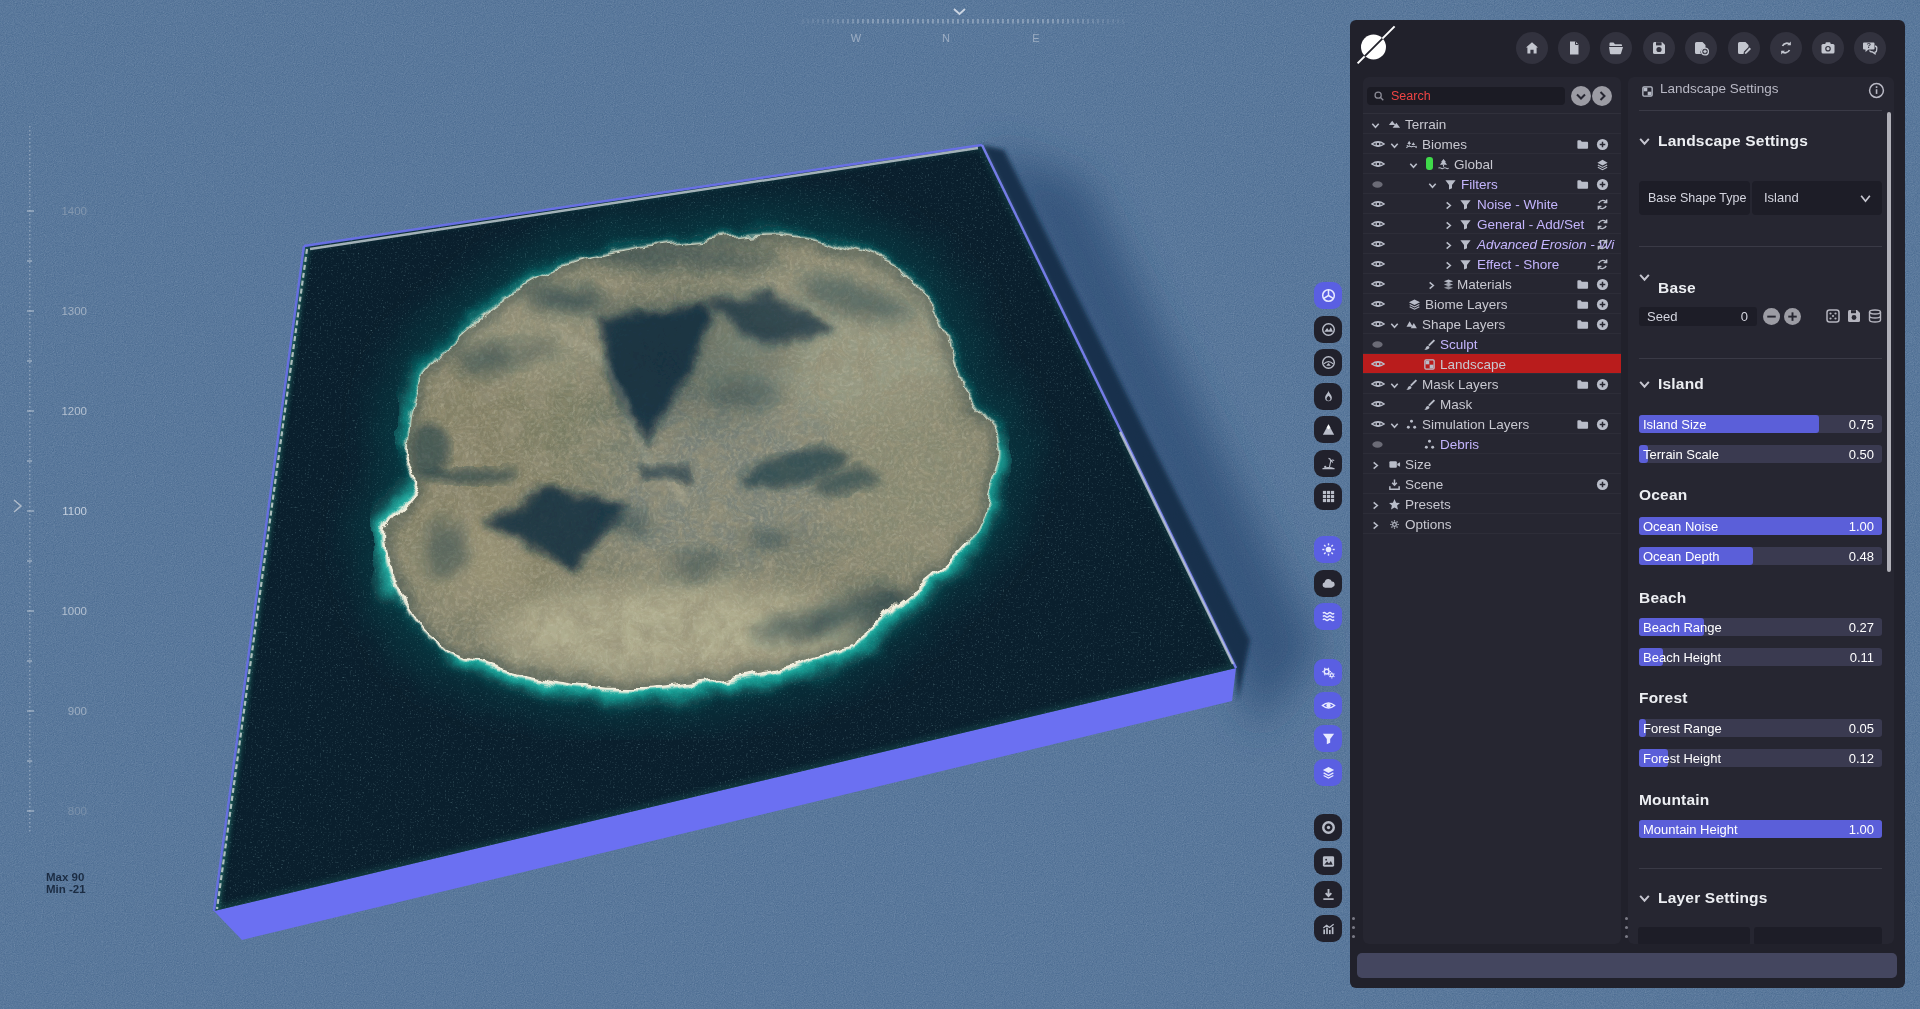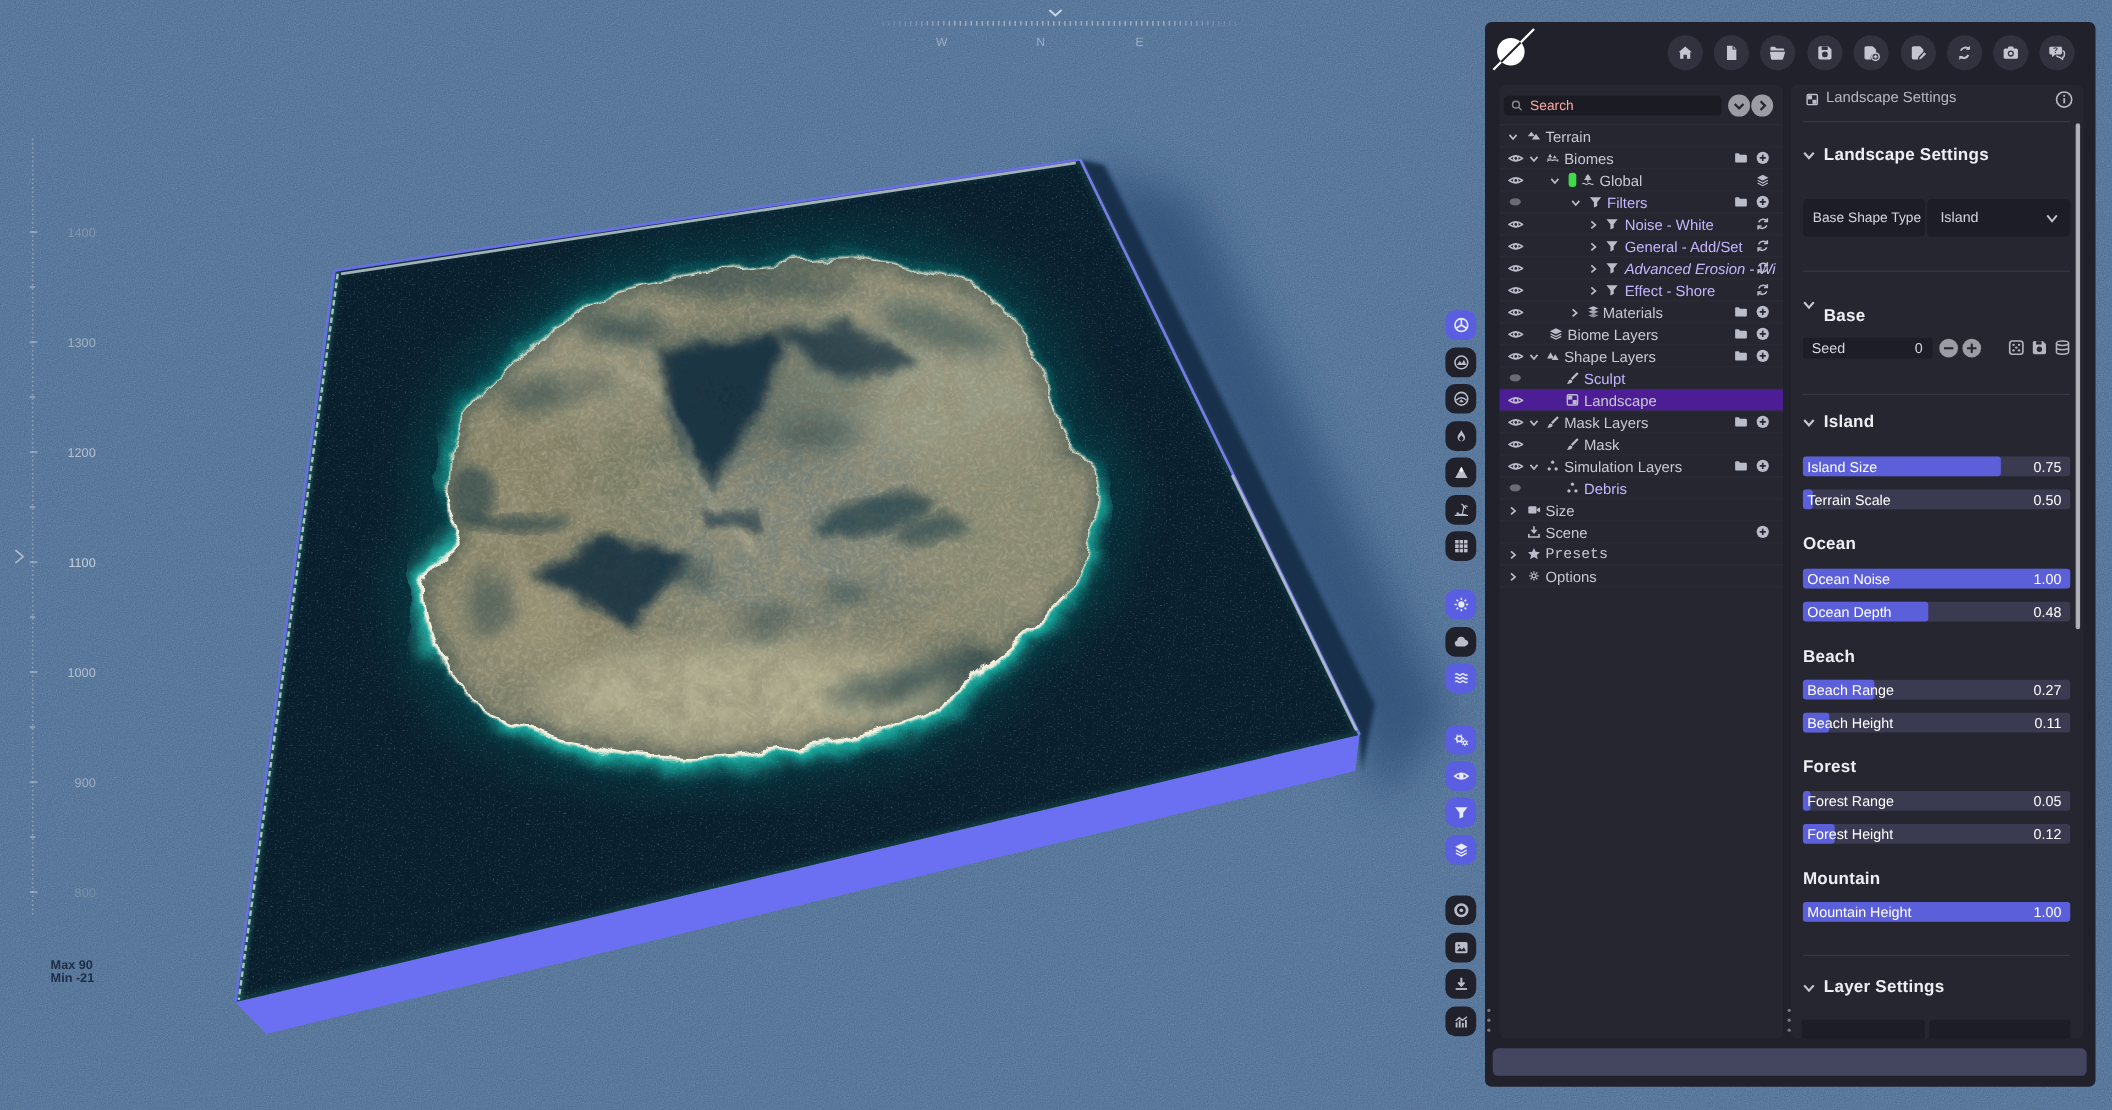--- a/index.html
+++ b/index.html
@@ -658,21 +658,21 @@
         <path d="M13 6 q2 .5 1.8 2.5 L14.5 11 q0 1-1.2 1 L13 13.8 L10.5 12 q-2.5 0-3-1.5" fill="none" stroke="#c3c6cf" stroke-width="1.3"></path>
       </svg>
     </div>
 
 <div class="sub" style="left:13px;top:57px;width:258px;height:867px;overflow:hidden">
   <div style="position:absolute;left:4px;top:10px;width:198px;height:18px;background:#1b1b24;border-radius:4px">
     <svg style="position:absolute;left:6px;top:3px" width="12" height="12" viewBox="0 0 14 14">
           <circle cx="6" cy="6" r="3.6" fill="none" stroke="#8a8a95" stroke-width="1.5"></circle>
           <line x1="8.8" y1="8.8" x2="12" y2="12" stroke="#8a8a95" stroke-width="1.5"></line>
         </svg>
-    <span style="position:absolute;left:24px;top:2px;font-size:12.5px;color:#fca5a5">Search</span>
+    <span style="position:absolute;left:24px;top:2px;font-size:12.5px;color:#ef4444">Search</span>
   </div>
   <div style="position:absolute;left:208px;top:9px;width:20px;height:20px;border-radius:50%;background:#9c9ca4"><svg width="20" height="20" viewBox="0 0 20 20">
           <polyline points="6,8.5 10,12.5 14,8.5" fill="none" stroke="#262631" stroke-width="2"></polyline>
         </svg></div>
   <div style="position:absolute;left:229px;top:9px;width:20px;height:20px;border-radius:50%;background:#9c9ca4"><svg width="20" height="20" viewBox="0 0 20 20">
           <polyline points="8.5,6 12.5,10 8.5,14" fill="none" stroke="#262631" stroke-width="2"></polyline>
         </svg></div>
   <div style="position:absolute;left:0;top:36px;width:258px;height:1px;background:#30303b"></div>
   <div class="row" style="top:37px;">
         <div style="position:absolute;left:7px;top:3px"><svg width="11" height="11" viewBox="0 0 12 12" style="flex:none">
@@ -884,21 +884,21 @@
 <div class="row" style="top:257px;">
         <div style="position:absolute;left:8px;top:3px"><svg width="13" height="13" viewBox="0 0 14 14" style="flex:none">
             <ellipse cx="7" cy="7" rx="5.5" ry="3.6" fill="#6b6b76"></ellipse>
           </svg></div>
         <div style="position:absolute;left:60px;top:3px"><svg width="13" height="13" viewBox="0 0 14 14" style="flex:none">
             <path d="M11.5 1.5 L13 3 L7 9 L5.5 7.5 Z" fill="#b9bdc9"></path>
             <path d="M5 8.5 q1.5 0 2 1.5 q.3 1.5-2.5 2.5 q-2 .5-3 0 q1.5-.8 1.5-2 q0-1.5 2-2 Z" fill="#b9bdc9"></path>
           </svg></div>
         <div class="rt dim" style="left:77px">Sculpt</div>
       </div>
-<div class="row" style="top:277px;background:#4c1d95;">
+<div class="row" style="top:277px;background:#b91c1c;">
         <div style="position:absolute;left:8px;top:3px"><svg width="14" height="14" viewBox="0 0 14 14" style="flex:none">
             <path d="M0.8 7 Q7 2.4 13.2 7 Q7 11.6 0.8 7 Z" fill="none" stroke="#b9bdc9" stroke-width="1.4"></path>
             <circle cx="7" cy="7" r="1.9" fill="none" stroke="#b9bdc9" stroke-width="1.3"></circle>
           </svg></div>
         <div style="position:absolute;left:60px;top:3px"><svg width="13" height="13" viewBox="0 0 14 14" style="flex:none">
             <rect x="2" y="2" width="10" height="10" rx="1.2" fill="none" stroke="#b9bdc9" stroke-width="1.4"></rect>
             <rect x="2.8" y="2.8" width="4" height="4" fill="#b9bdc9"></rect>
             <rect x="7.2" y="7.2" width="4" height="4" fill="#b9bdc9"></rect>
           </svg></div>
         <div class="rt" style="left:77px">Landscape</div>
@@ -986,21 +986,21 @@
         <div style="position:absolute;left:25px;top:3px"><svg width="13" height="13" viewBox="0 0 14 14" style="flex:none">
             <path d="M7 1.5 L7 7.5 M4.5 5 L7 7.8 L9.5 5" stroke="#b9bdc9" stroke-width="1.6" fill="none"></path>
             <path d="M2 9 L2 12 L12 12 L12 9" stroke="#b9bdc9" stroke-width="1.6" fill="none"></path>
           </svg></div>
         <div class="rt" style="left:42px">Scene</div>
         <div style="position:absolute;left:233px;top:3px"><svg width="13" height="13" viewBox="0 0 14 14" style="flex:none">
             <circle cx="7" cy="7" r="6" fill="#b9bdc9"></circle>
             <path d="M7 4 L7 10 M4 7 L10 7" stroke="#262631" stroke-width="1.6"></path>
           </svg></div>
       </div>
-<div class="row" style="top:417px;font-family:Liberation Mono, monospace;">
+<div class="row" style="top:417px;">
         <div style="position:absolute;left:7px;top:3px"><svg width="11" height="11" viewBox="0 0 12 12" style="flex:none">
             <polyline points="4,2.5 8,6 4,9.5" fill="none" stroke="#b9bdc9" stroke-width="1.7"></polyline>
           </svg></div>
         <div style="position:absolute;left:25px;top:3px"><svg width="13" height="13" viewBox="0 0 14 14" style="flex:none">
             <path d="M7 1.2 L8.7 5 L12.9 5.4 L9.8 8.2 L10.7 12.4 L7 10.2 L3.3 12.4 L4.2 8.2 L1.1 5.4 L5.3 5 Z" fill="#b9bdc9"></path>
           </svg></div>
         <div class="rt" style="left:42px">Presets</div>
       </div>
 <div class="row" style="top:437px;">
         <div style="position:absolute;left:7px;top:3px"><svg width="11" height="11" viewBox="0 0 12 12" style="flex:none">

